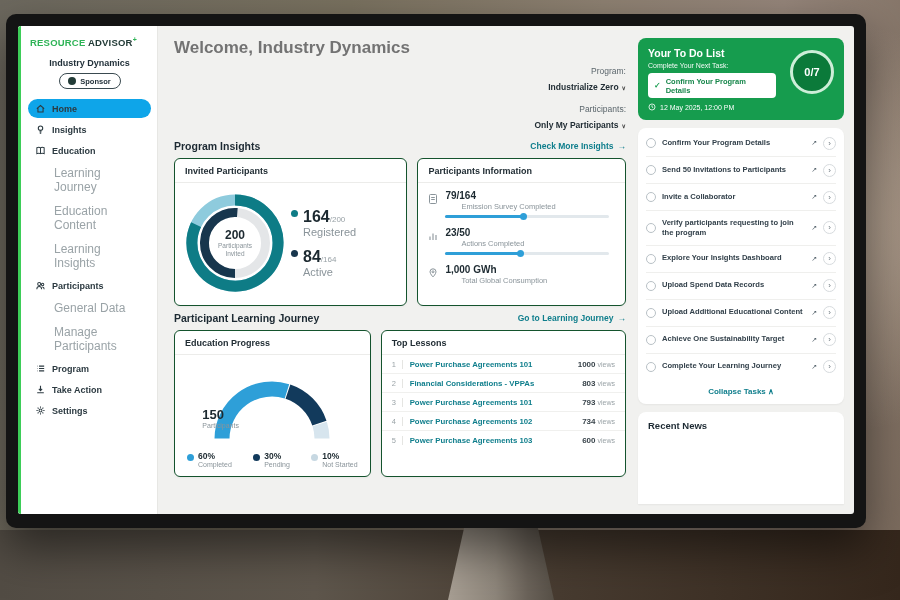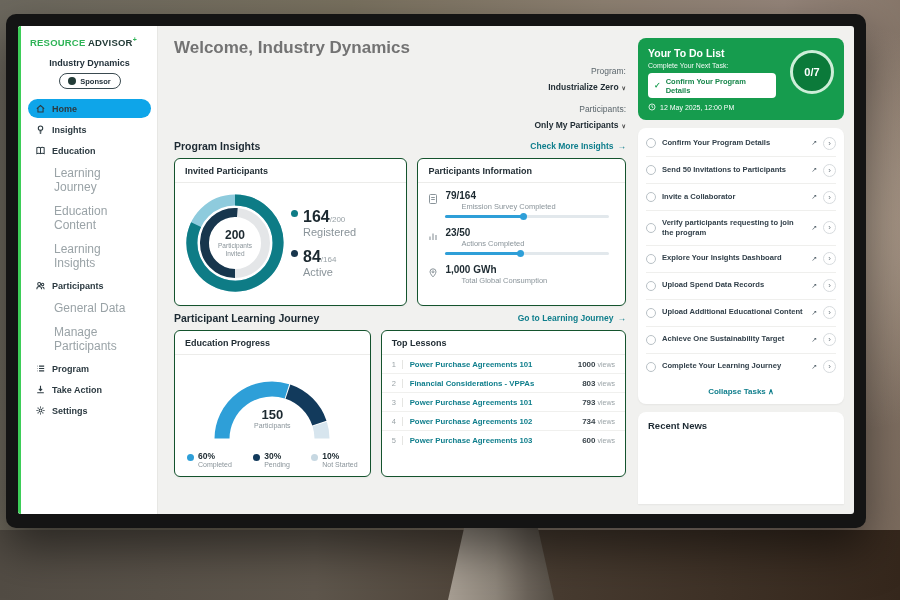--- a/index.html
+++ b/index.html
@@ -73,21 +73,21 @@
   .stat-body { flex:1; min-width:0; }
   .stat-val { font-size:10px; font-weight:bold; color:#1c2930; }
   .stat-label { font-size:7.5px; color:#8a949a; margin:1px 16px 4px; }
   .pbar { position:relative; height:3px; border-radius:2px; background:#e2e8ec; margin-right:6px; }
   .pfill { position:relative; height:3px; border-radius:2px; width:0; }
   .pfill:after { content:""; position:absolute; right:-3px; top:-2px; width:7px; height:7px; border-radius:50%; background:inherit; }
 
   .card-edu { flex:.92; }
   .card-lessons { flex:1.15; }
   .gauge-wrap { position:relative; width:140px; height:80px; margin:8px auto 0; }
-  .gauge-center { position:absolute; left:0; right:0; top:44px; text-align:center; }
+  .gauge-center { position:absolute; left:0; right:0; top:44px; text-align:left; }
   .gc-val { font-size:13px; font-weight:bold; color:#1c2930; }
   .gc-label { font-size:7px; color:#8a949a; }
   .gauge-legend { display:flex; justify-content:space-between; padding:8px 12px 2px; }
   .gl-item .gl-top { display:flex; align-items:center; gap:4px; font-size:8.5px; font-weight:bold; color:#1c2930; }
   .gl-item .gl-label { font-size:7px; color:#8a949a; margin-left:11px; }
 
   .lesson { display:flex; align-items:center; gap:7px; padding:4.5px 10px; border-bottom:1px solid #f0f0ee; }
   .lesson:last-child { border-bottom:none; }
   .l-rank { font-size:7.5px; color:#9aa3a7; width:11px; border-right:1px solid #e5e5e2; flex:0 0 auto; }
   .l-title { flex:1; font-size:7.8px; font-weight:bold; color:#0f7e8c; cursor:pointer; white-space:nowrap; overflow:hidden; text-overflow:ellipsis; }

